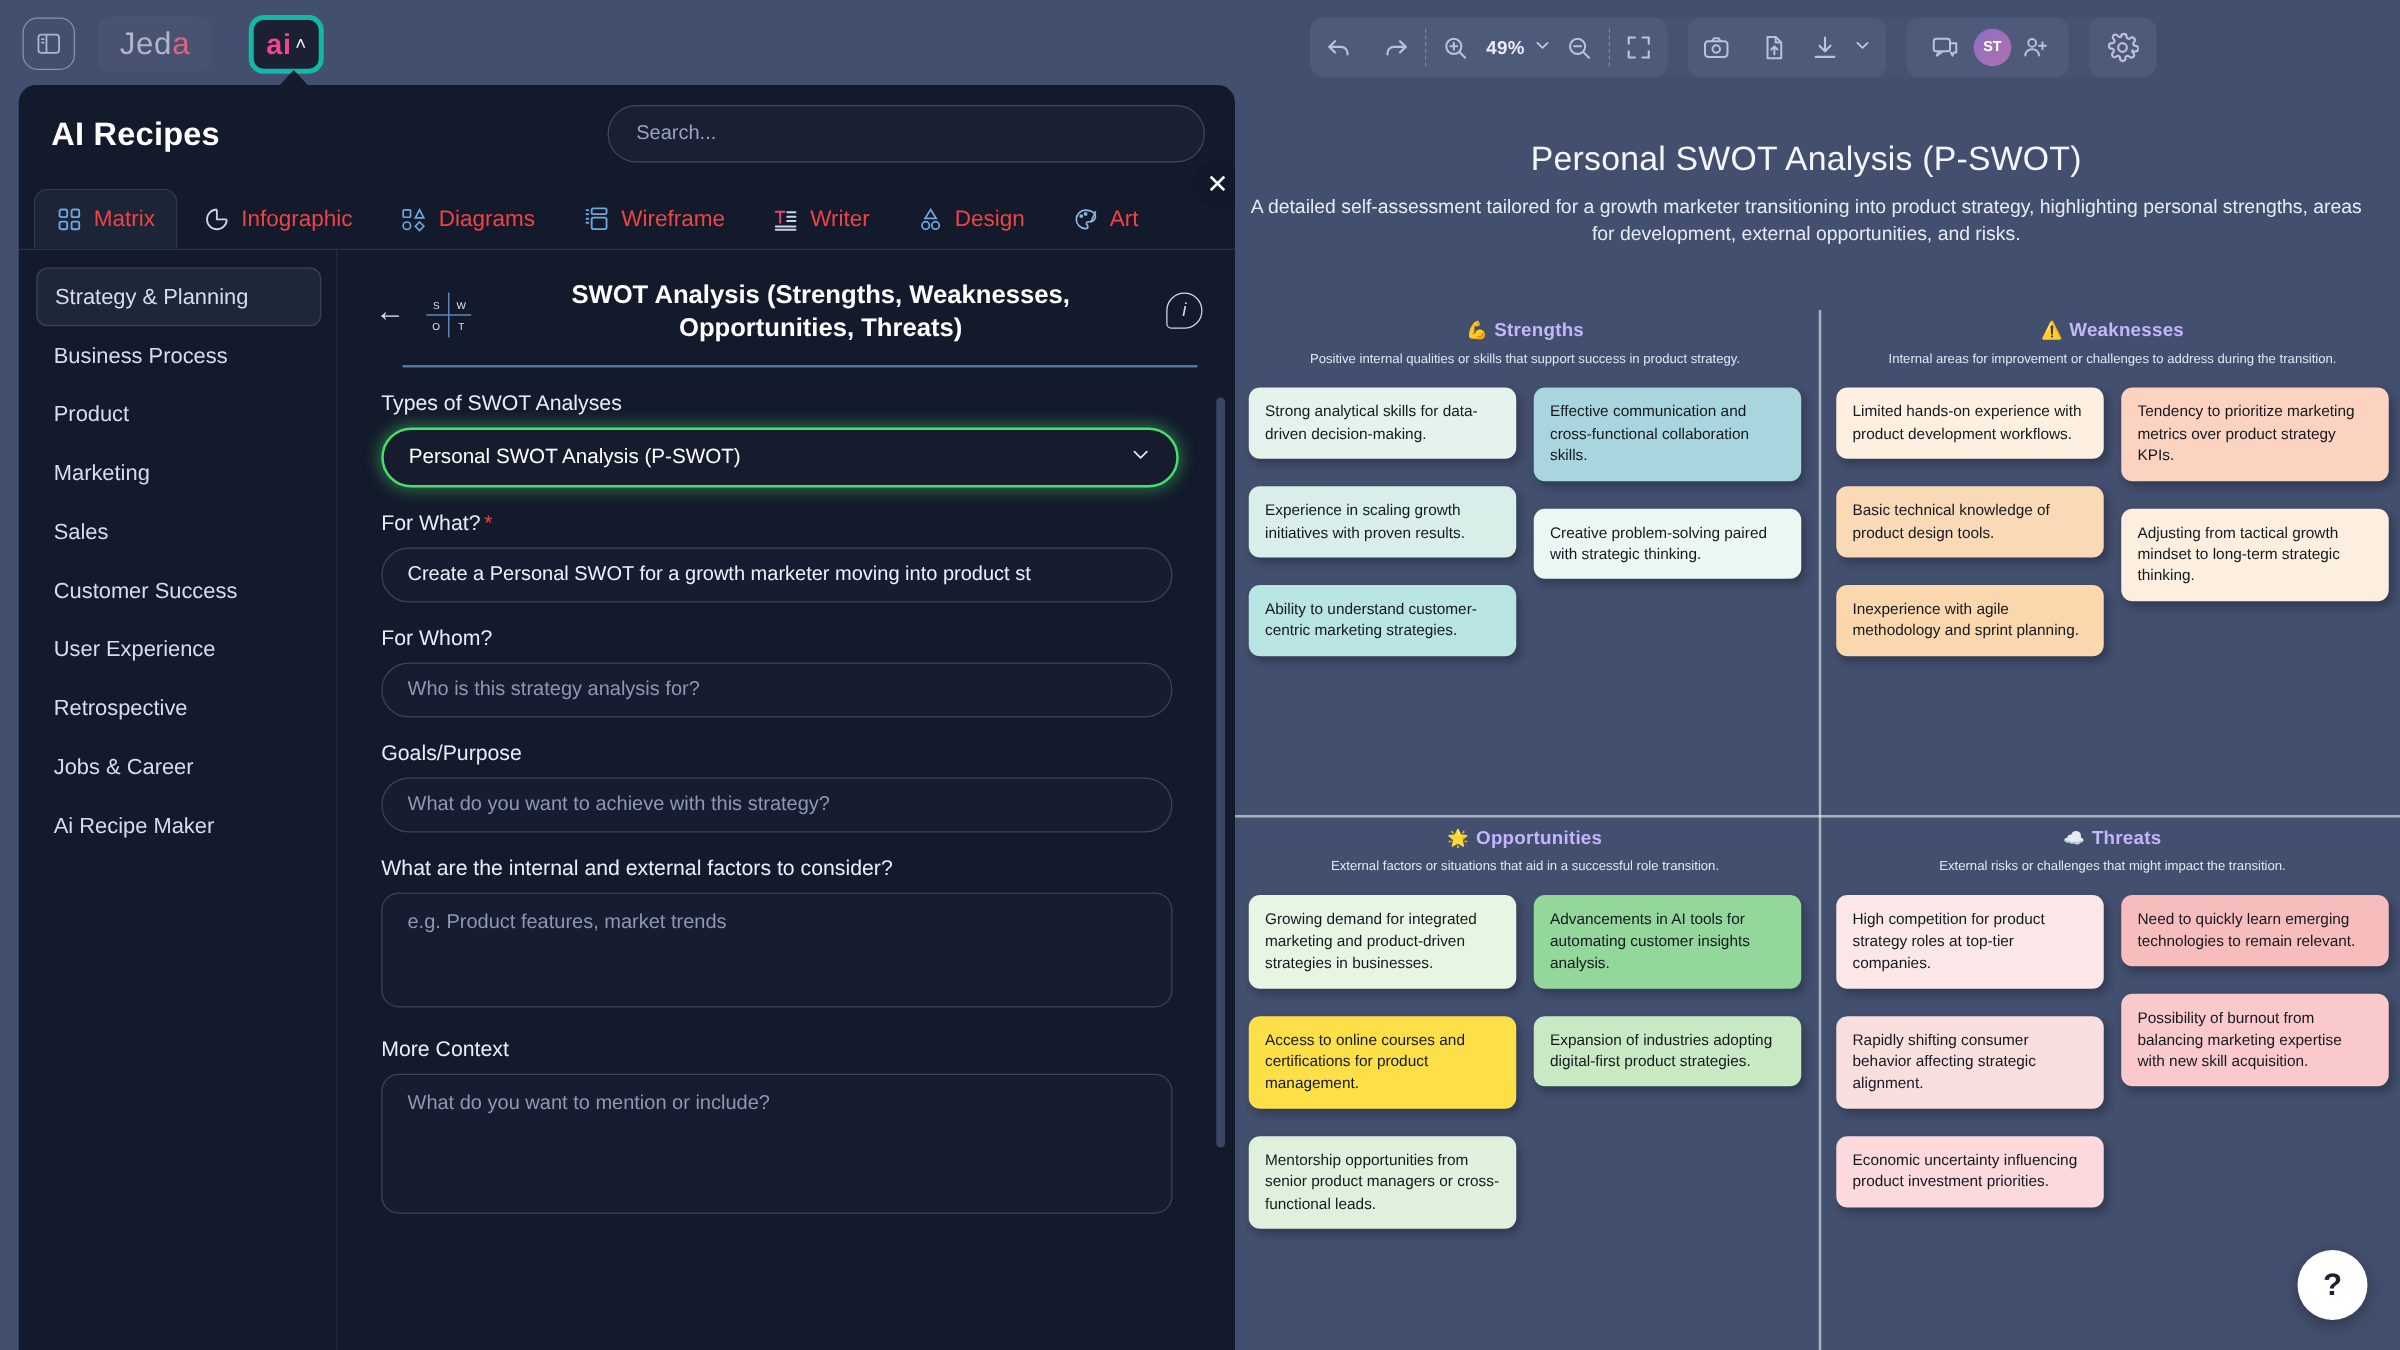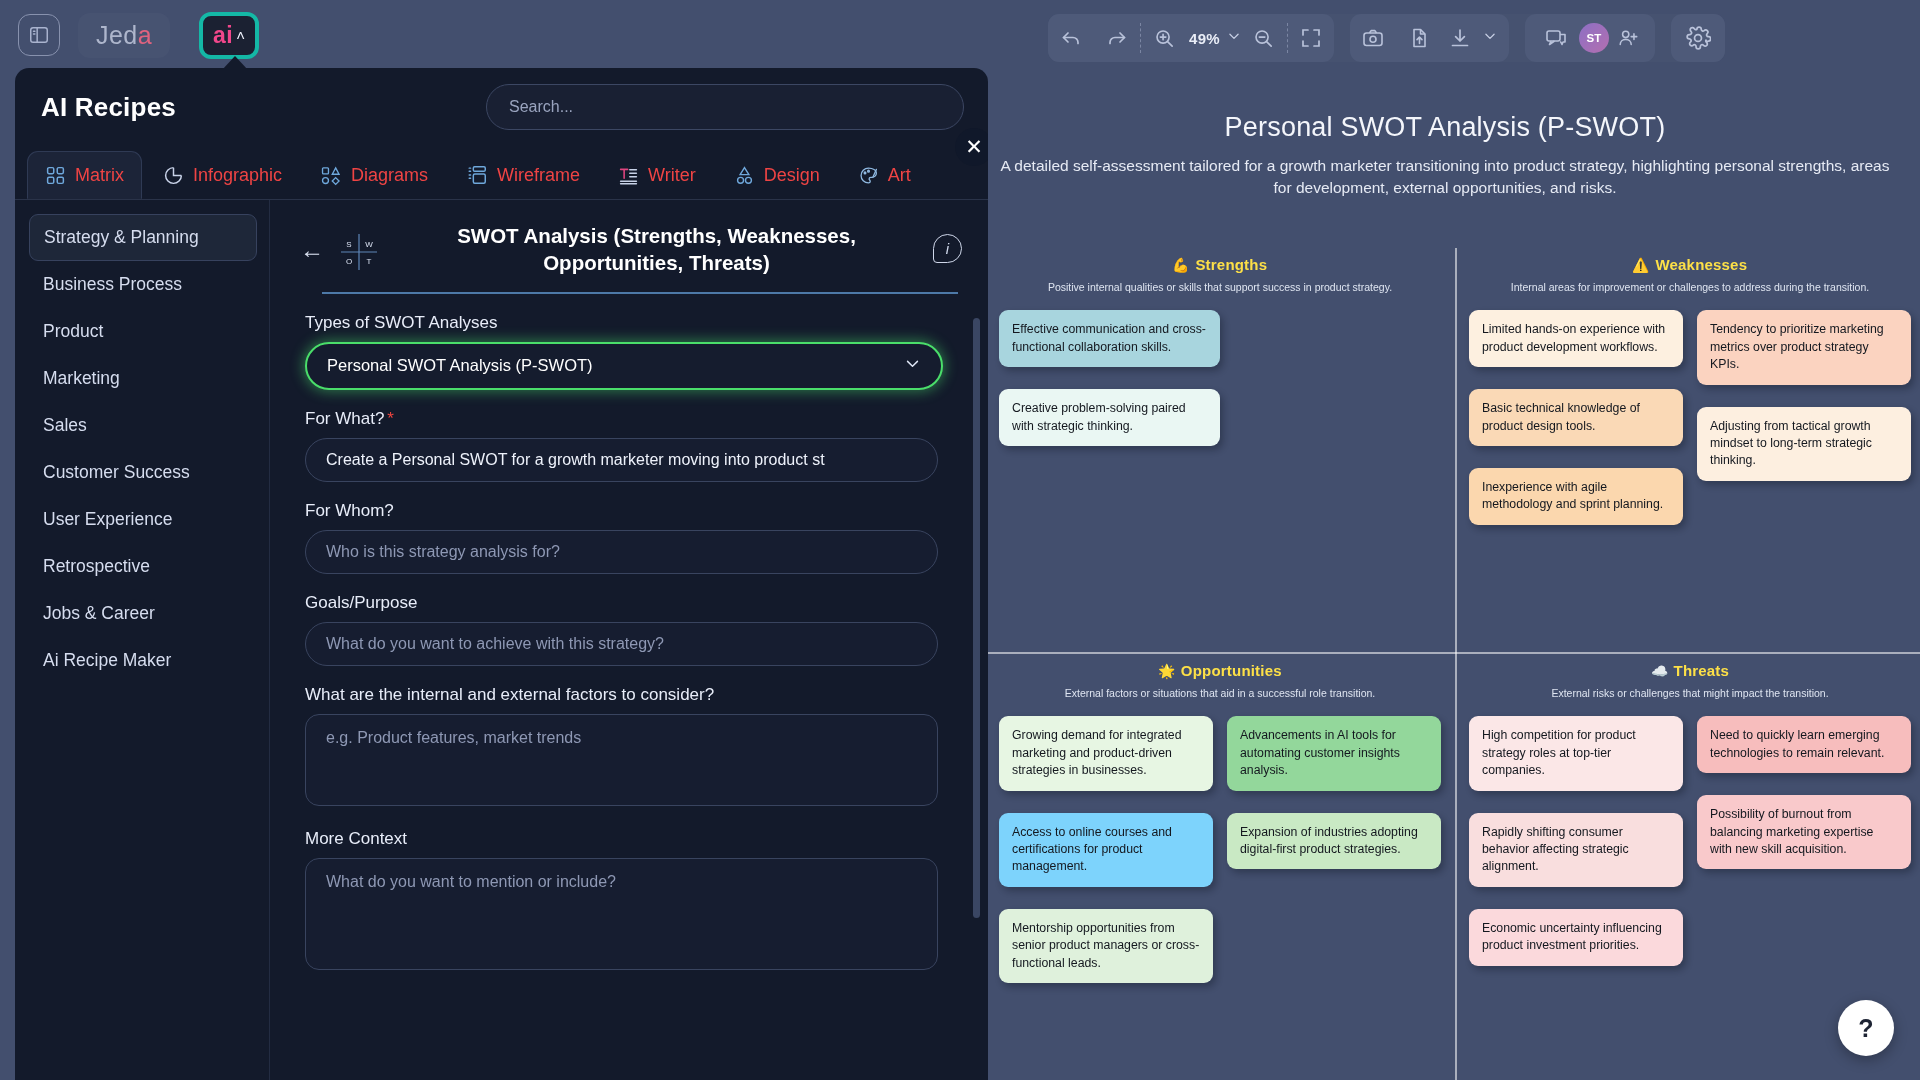--- a/index.html
+++ b/index.html
@@ -15,21 +15,21 @@
   .board-head { position:absolute; left:990px; top:112px; width:910px; text-align:center; }
   .board-title { font-size:27px; color:#f4f6fb; font-weight:400; letter-spacing:.2px; }
   .board-sub { margin-top:12px; font-size:15.5px; line-height:1.45; color:#e6eaf4; }
 
   .matrix { position:absolute; left:985px; top:248px; width:940px; height:832px; }
   .divider-v { position:absolute; left:50%; top:0; width:2px; height:100%; background:rgba(255,255,255,.55); }
   .divider-h { position:absolute; left:0; top:404px; width:100%; height:2px; background:rgba(255,255,255,.55); }
   .quad { position:absolute; width:50%; height:404px; padding:8px 14px 0; }
   .q-tl { left:0; top:0; } .q-tr { left:50%; top:0; }
   .q-bl { left:0; top:406px; } .q-br { left:50%; top:406px; }
-  .q-title { text-align:center; font-size:15px; color:#fde047; font-weight:600; letter-spacing:.2px; }
+  .q-title { text-align:center; font-size:15px; color:#c4b5fd; font-weight:600; letter-spacing:.2px; }
   .q-title .emo { margin-right:5px; font-size:14px; }
   .q-desc { text-align:center; font-size:10.5px; color:#dfe5f1; margin-top:7px; line-height:1.35; }
   .cards { position:relative; margin-top:16px; display:flex; gap:14px; }
   .col { width:50%; display:flex; flex-direction:column; gap:22px; }
   .card {
     border-radius:9px; padding:11px 13px; color:#14181f;
     font-size:12.3px; line-height:1.42;
     box-shadow:3px 4px 7px rgba(10,14,28,.32);
   }
 
@@ -140,20 +140,25 @@
       <div class="divider-v"></div>
       <div class="divider-h"></div>
 
       <div class="quad q-tl">
         <div class="q-title">
           <span class="emo">💪</span><span>Strengths</span>
         </div>
         <div class="q-desc">Positive internal qualities or skills that support success in product strategy.</div>
         <div class="cards">
           <div class="col">
+            <div class="card" style="background: rgb(228, 243, 236);">Strong analytical skills for data-driven decision-making.</div>
+            <div class="card" style="background: rgb(217, 238, 232);">Experience in scaling growth initiatives with proven results.</div>
+            <div class="card" style="background: rgb(184, 228, 226);">Ability to understand customer-centric marketing strategies.</div>
+          </div>
+          <div class="col">
             <div class="card" style="background: rgb(168, 213, 222);">Effective communication and cross-functional collaboration skills.</div>
             <div class="card" style="background: rgb(234, 247, 243);">Creative problem-solving paired with strategic thinking.</div>
           </div>
         </div>
       </div>
 
       <div class="quad q-tr">
         <div class="q-title">
           <span class="emo">⚠️</span><span>Weaknesses</span>
         </div>
@@ -172,21 +177,21 @@
       </div>
 
       <div class="quad q-bl">
         <div class="q-title">
           <span class="emo">🌟</span><span>Opportunities</span>
         </div>
         <div class="q-desc">External factors or situations that aid in a successful role transition.</div>
         <div class="cards">
           <div class="col">
             <div class="card" style="background: rgb(231, 246, 227);">Growing demand for integrated marketing and product-driven strategies in businesses.</div>
-            <div class="card" style="background: #7dd3fc;">Access to online courses and certifications for product management.</div>
+            <div class="card" style="background: #fde047;">Access to online courses and certifications for product management.</div>
             <div class="card" style="background: rgb(223, 241, 220);">Mentorship opportunities from senior product managers or cross-functional leads.</div>
           </div>
           <div class="col">
             <div class="card" style="background: rgb(147, 215, 155);">Advancements in AI tools for automating customer insights analysis.</div>
             <div class="card" style="background: rgb(201, 233, 196);">Expansion of industries adopting digital-first product strategies.</div>
           </div>
         </div>
       </div>
 
       <div class="quad q-br">

